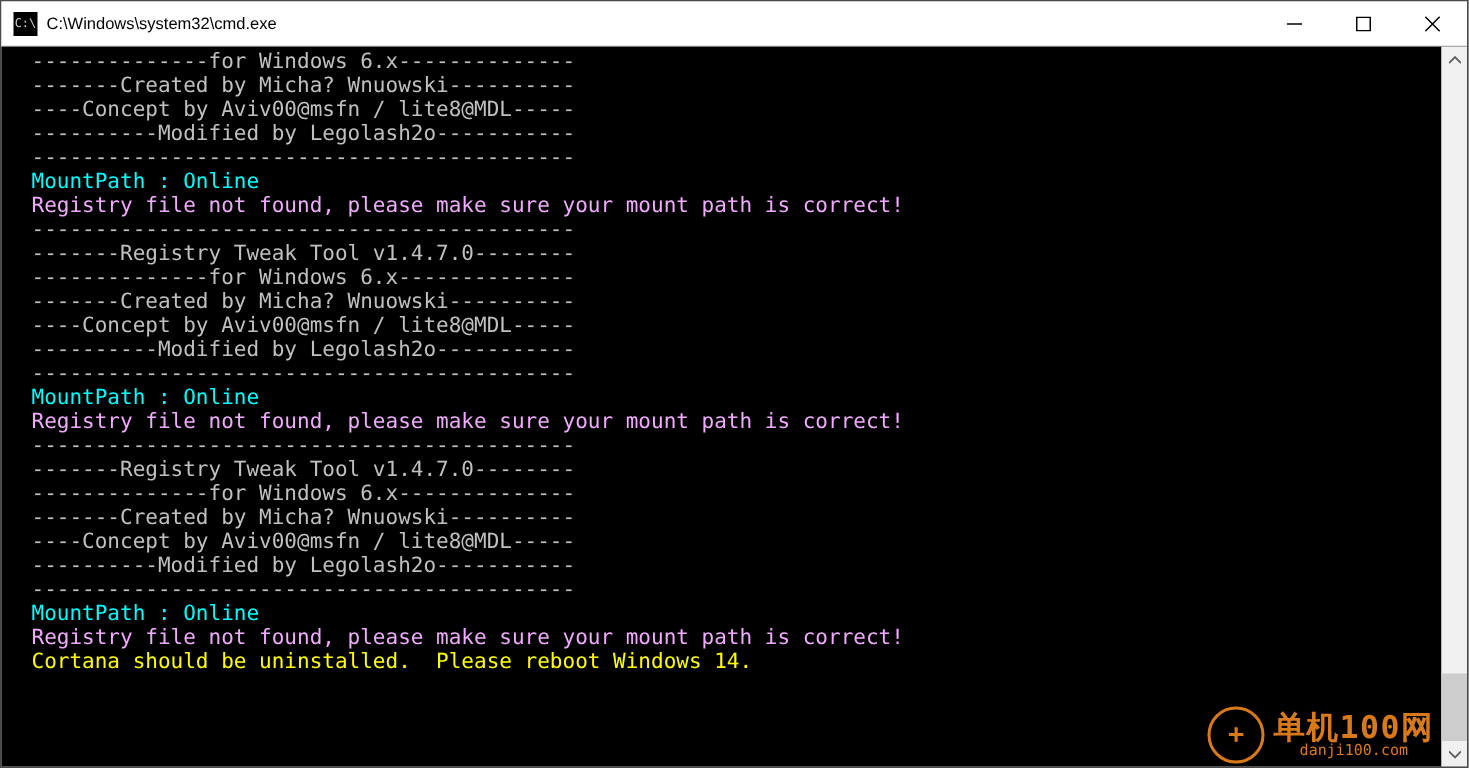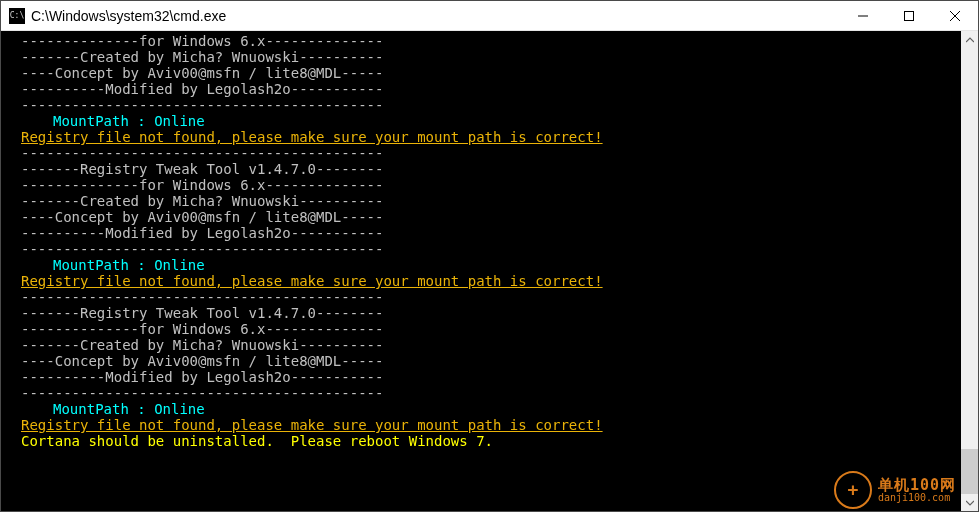--- a/index.html
+++ b/index.html
@@ -34,21 +34,21 @@
       margin-right: 6px;
       background: #000;
       display: inline-flex;
       align-items: center;
       justify-content: center;
       font-size: 8px;
       color: #ccc;
       font-family: monospace;
     }
     .titlebar-title {
-      font-size: 14px;
+      font-size: 11px;
       color: #000;
       flex: 1;
     }
     .win-controls {
       display: flex;
       height: 100%;
     }
     .win-btn {
       width: 46px;
       height: 100%;
@@ -65,22 +65,22 @@
       background: #000;
       padding: 2px 20px;
       font-family: "NSimSun", "SimSun", "Consolas", monospace;
       font-size: 14px;
       line-height: 16px;
       overflow: hidden;
       position: relative;
     }
     .line { white-space: pre; }
     .c-gray { color: #c0c0c0; }
-    .c-cyan { color: #00ffff; margin-left: 32px; }
-    .c-red  { color: #eab308; text-decoration: underline; }
+    .c-cyan { color: #00ffff; }
+    .c-red  { color: #f0abfc; }
     .c-yellow { color: #ffff00; }
     .scrollbar {
       position: absolute;
       right: 0;
       top: 0;
       width: 17px;
       height: 100%;
       background: #f0f0f0;
       display: flex;
       flex-direction: column;
@@ -114,22 +114,22 @@
     .wm-circle {
       width: 38px; height: 38px;
       border: 2px solid #d97a1a;
       border-radius: 50%;
       display: flex; align-items: center; justify-content: center;
       color: #d97a1a;
       font-size: 18px;
       font-weight: bold;
     }
     .wm-text { display: flex; flex-direction: column; line-height: 1; }
-    .wm-l1 { color: #d97a1a; font-size: 15px; font-weight: bold; letter-spacing: 1px; }
-    .wm-l2 { color: #d97a1a; font-size: 10px; }
+    .wm-l1 { color: #d97a1a; font-size: 21px; font-weight: bold; letter-spacing: 1px; }
+    .wm-l2 { color: #d97a1a; font-size: 10px; text-align: center; }
   </style>
 </head>
 <body>
 
 <div class="window">
   <div class="titlebar">
     <span class="titlebar-icon">C:\</span>
     <span class="titlebar-title">C:\Windows\system32\cmd.exe</span>
     <div class="win-controls">
       <div class="win-btn">
@@ -173,21 +173,21 @@
         <div class="line c-gray">-------------------------------------------</div>
         <div class="line c-gray">-------Registry Tweak Tool v1.4.7.0--------</div>
         <div class="line c-gray">--------------for Windows 6.x--------------</div>
         <div class="line c-gray">-------Created by Micha? Wnuowski----------</div>
         <div class="line c-gray">----Concept by Aviv00@msfn / lite8@MDL-----</div>
         <div class="line c-gray">----------Modified by Legolash2o-----------</div>
         <div class="line c-gray">-------------------------------------------</div>
         <div class="line c-gray"></div>
         <div class="line c-cyan">MountPath : Online</div>
         <div class="line c-red">Registry file not found, please make sure your mount path is correct!</div>
-        <div class="line c-yellow">Cortana should be uninstalled.  Please reboot Windows 7.</div>
+        <div class="line c-yellow">Cortana should be uninstalled.  Please reboot Windows 14.</div>
       </div>
 
     <div class="scrollbar">
       <div class="sb-btn">
         <svg width="8" height="8" viewBox="0 0 8 8">
             <path d="M0 6 L4 2 L8 6" fill="none" stroke="#606060" stroke-width="1.2"></path>
           </svg>
       </div>
       <div class="sb-track">
         <div class="sb-thumb"></div>

